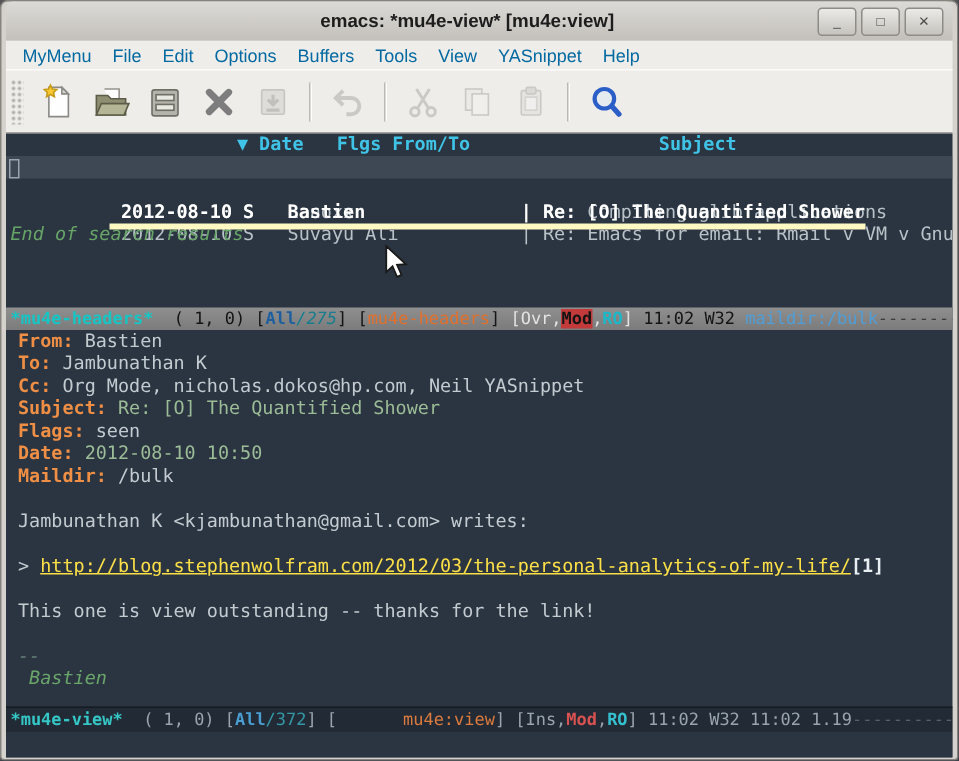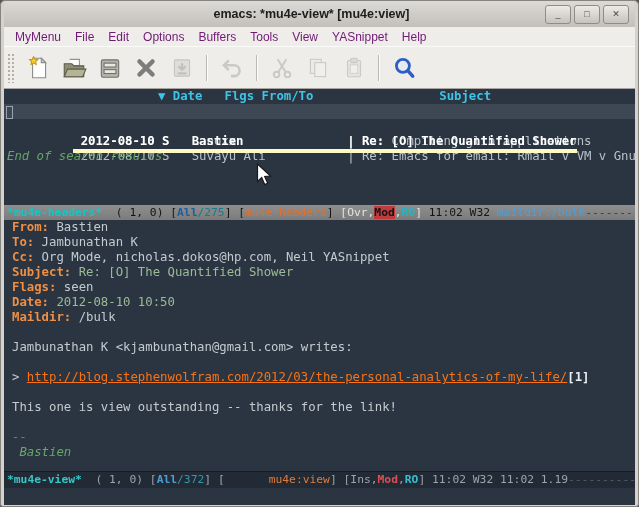--- a/index.html
+++ b/index.html
@@ -9,21 +9,21 @@
   
   .titlebar{height:26px;display:flex;align-items:center;position:relative;
             background:linear-gradient(#dcdad6,#c3c0bb);border-radius:4px 4px 0 0;}
   .title-text{position:absolute;left:0;right:16px;text-align:center;font-size:12.5px;font-weight:bold;color:#1d1d1d;}
   .tb-btns{position:absolute;right:6px;top:4px;display:flex;gap:3px;}
   .tb-btn{width:24px;height:17px;border:1px solid #8f8c87;border-radius:3px;
           background:linear-gradient(#eceae6,#c6c3be);display:flex;align-items:center;justify-content:center;
           font-size:9px;color:#4a4a4a;line-height:1;}
   
   .menubar{height:19px;background:#efedea;display:flex;align-items:center;padding-left:4px;}
-  .menu-item{font-size:12px;color:#701a75;padding:0 7px;}
+  .menu-item{font-size:12px;color:#0369a1;padding:0 7px;}
   
   .toolbar{height:41px;background:#efedea;border-top:1px solid #fbfbfa;border-bottom:1px solid #a8a5a0;
            display:flex;align-items:center;}
   .tb-handle{width:9px;height:30px;margin:0 4px 0 3px;
              background:radial-gradient(#b2afaa 1px,transparent 1.2px);background-size:4px 4px;}
   .ticon{width:30px;height:30px;display:flex;align-items:center;justify-content:center;margin:0 3px;}
   .ticon.disabled{opacity:.42;filter:grayscale(60%);}
   .tsep{width:1px;height:26px;background:#bcb9b4;border-right:1px solid #fdfdfc;margin:0 6px;}
   
   .content{height:416px;background:#2b3541;display:flex;flex-direction:column;overflow:hidden;}
@@ -37,41 +37,41 @@
   .hrow.selected .rowtext{display:inline-block;border-bottom:4px solid #fef9c3;}
   .fringe-mark{position:absolute;left:2px;top:2px;width:5px;height:11px;border:1px solid #9aa4ae;}
   .end-results{color:#67a467;font-style:italic;padding-left:3px;height:15px;}
   
   .modeline-top{height:15px;background:linear-gradient(#8f8f8f,#7b7b7b);color:#141414;
                 padding-left:3px;overflow:hidden;line-height:15px;}
   .modeline-bottom{height:17px;box-sizing:border-box;background:#222b35;border-top:1px solid #141b23;
                    color:#9aa4ae;padding-left:3px;overflow:hidden;line-height:16px;}
   .ml-name-top{color:#17c5c5;font-weight:bold;}
   .ml-all-top{color:#1d5f9e;font-weight:bold;}
-  .ml-count-top{color:#157d8d;}
+  .ml-count-top{color:#157d8d;font-style:italic;}
   .ml-mode-top{color:#e2702d;}
   .ml-dim-top{color:#e3e3e3;}
   .ml-mod-top{background:#c23a3a;color:#141414;font-weight:bold;}
   .ml-ro-top{color:#19b9c9;font-weight:bold;}
   .ml-maildir{color:#4f9ed8;}
   .ml-dash-top{color:#3c3c3c;}
   .ml-name-bot{color:#35c6c6;font-weight:bold;}
   .ml-all-bot{color:#4a9ed2;font-weight:bold;}
   .ml-count-bot{color:#3498a8;}
   .ml-mode-bot{color:#dd7b3e;padding-left:44px;}
   .ml-mod-bot{color:#da5151;font-weight:bold;}
   .ml-ro-bot{color:#35c0d0;font-weight:bold;}
   .ml-dash-bot{color:#566069;}
   
   .msg-pane{height:251px;overflow:hidden;}
   .mline{padding-left:8px;height:15px;color:#c3cbd1;}
   .flabel{color:#ef8f45;font-weight:bold;}
   .fval{color:#c3cbd1;}
   .fval-green{color:#9cbc97;}
-  .msg-link{color:#f97316;text-decoration:underline;}
+  .msg-link{color:#fde047;text-decoration:underline;}
   .linkref{color:#e9eef2;font-weight:bold;}
   .sig-sep{color:#66807a;font-style:italic;}
   .sig{color:#6aa56a;font-style:italic;}
   .echo-area{flex:1;background:#2b3541;}
   .cursor-svg{position:absolute;left:252px;top:74px;}
 </style>
 </head>
 <body>
 
 <div class="frame">

